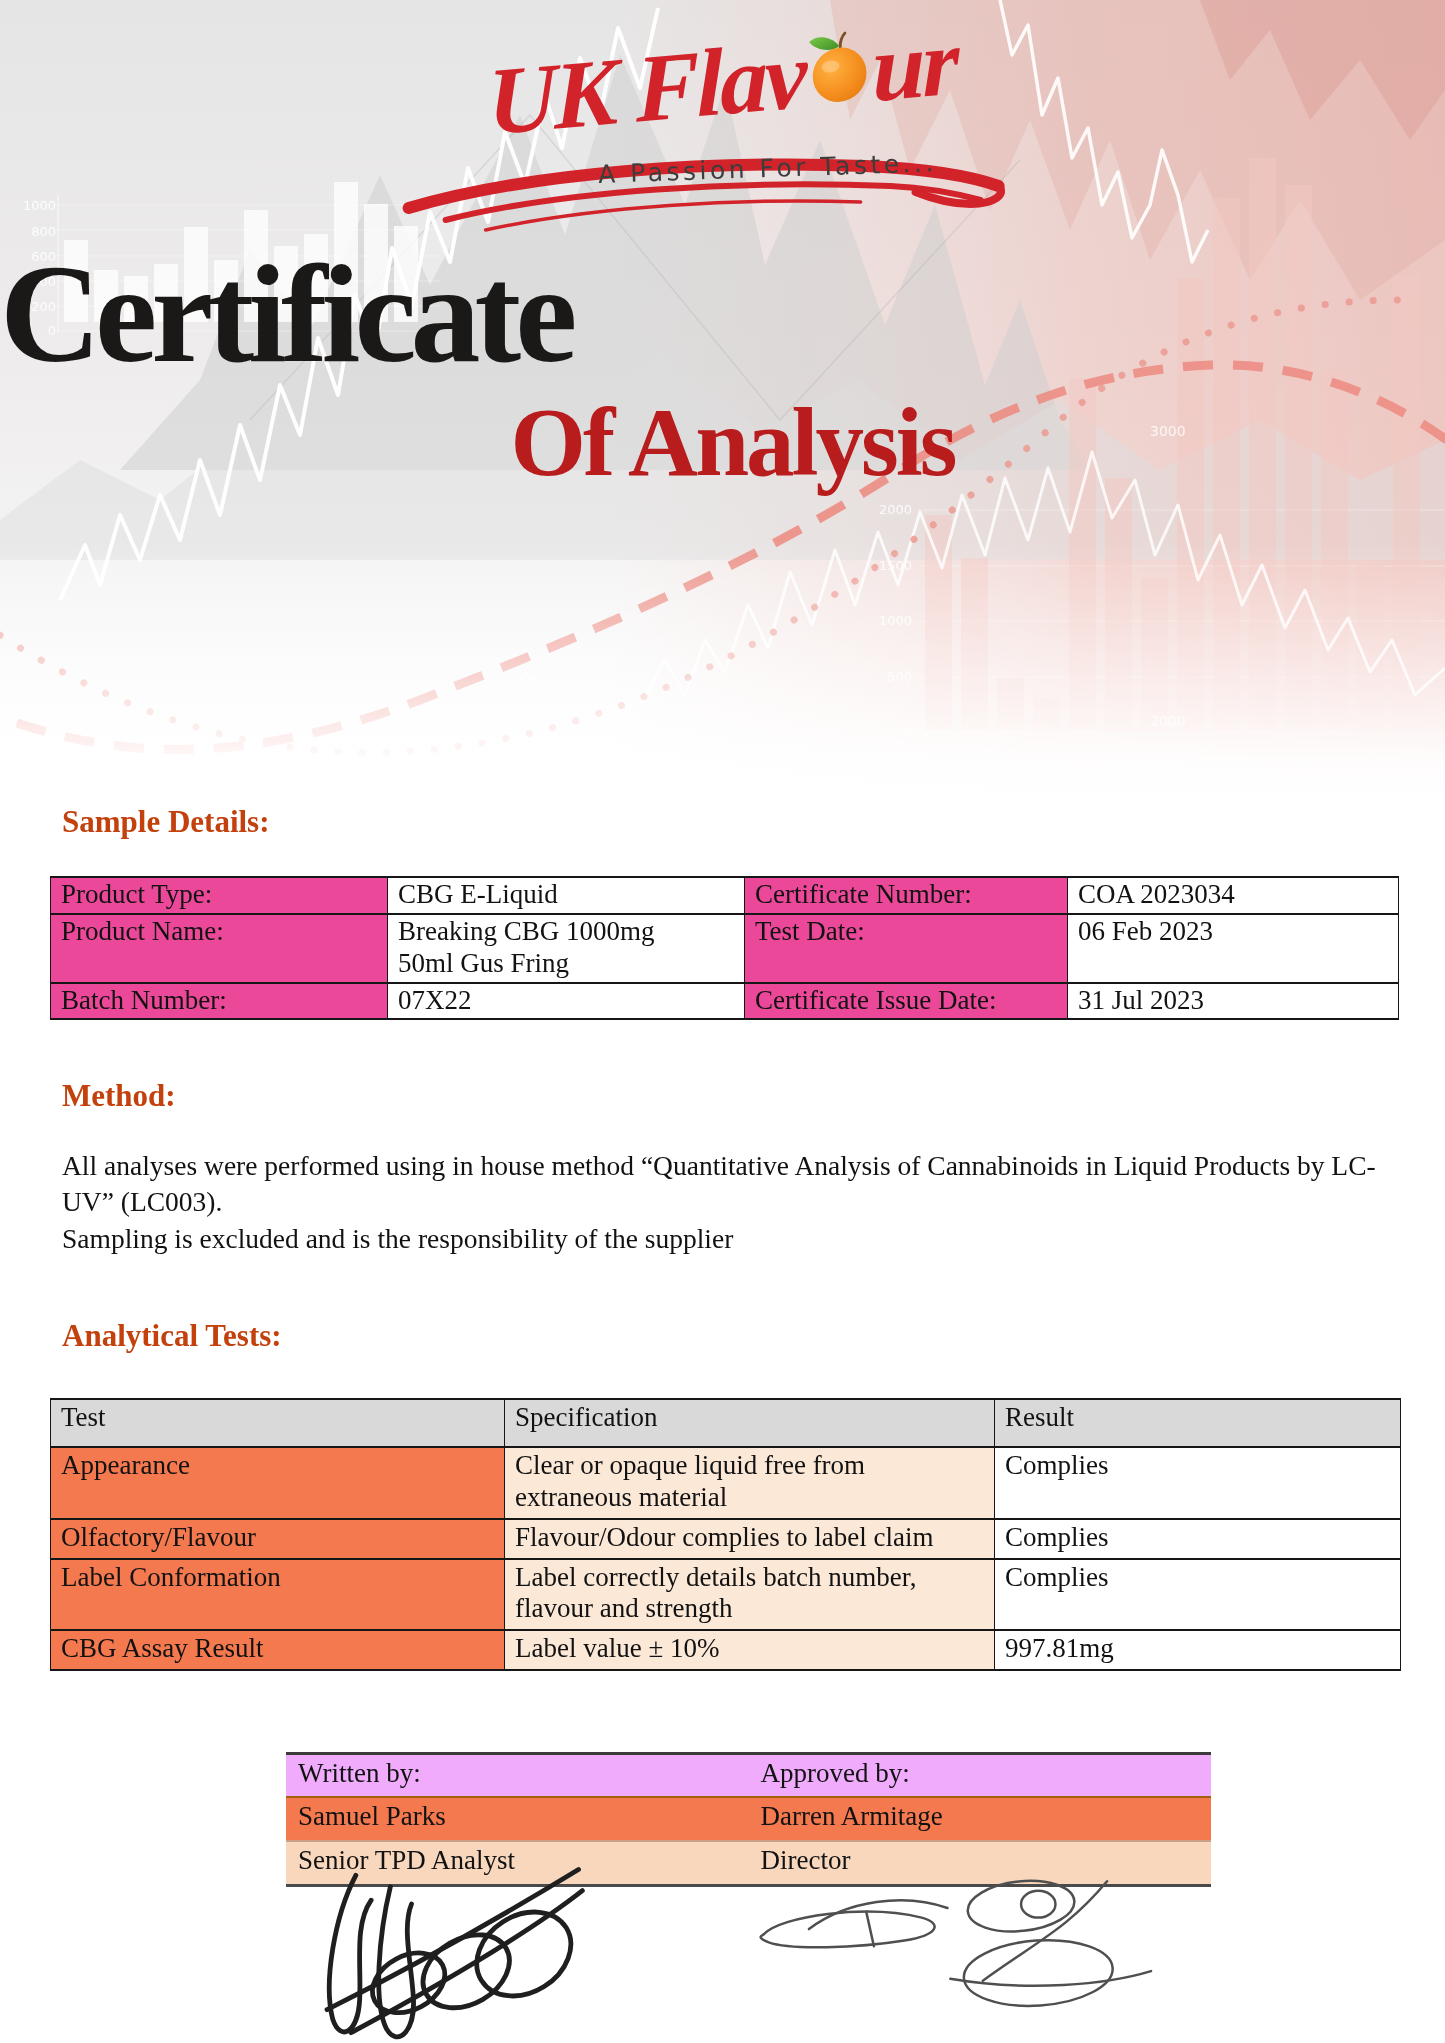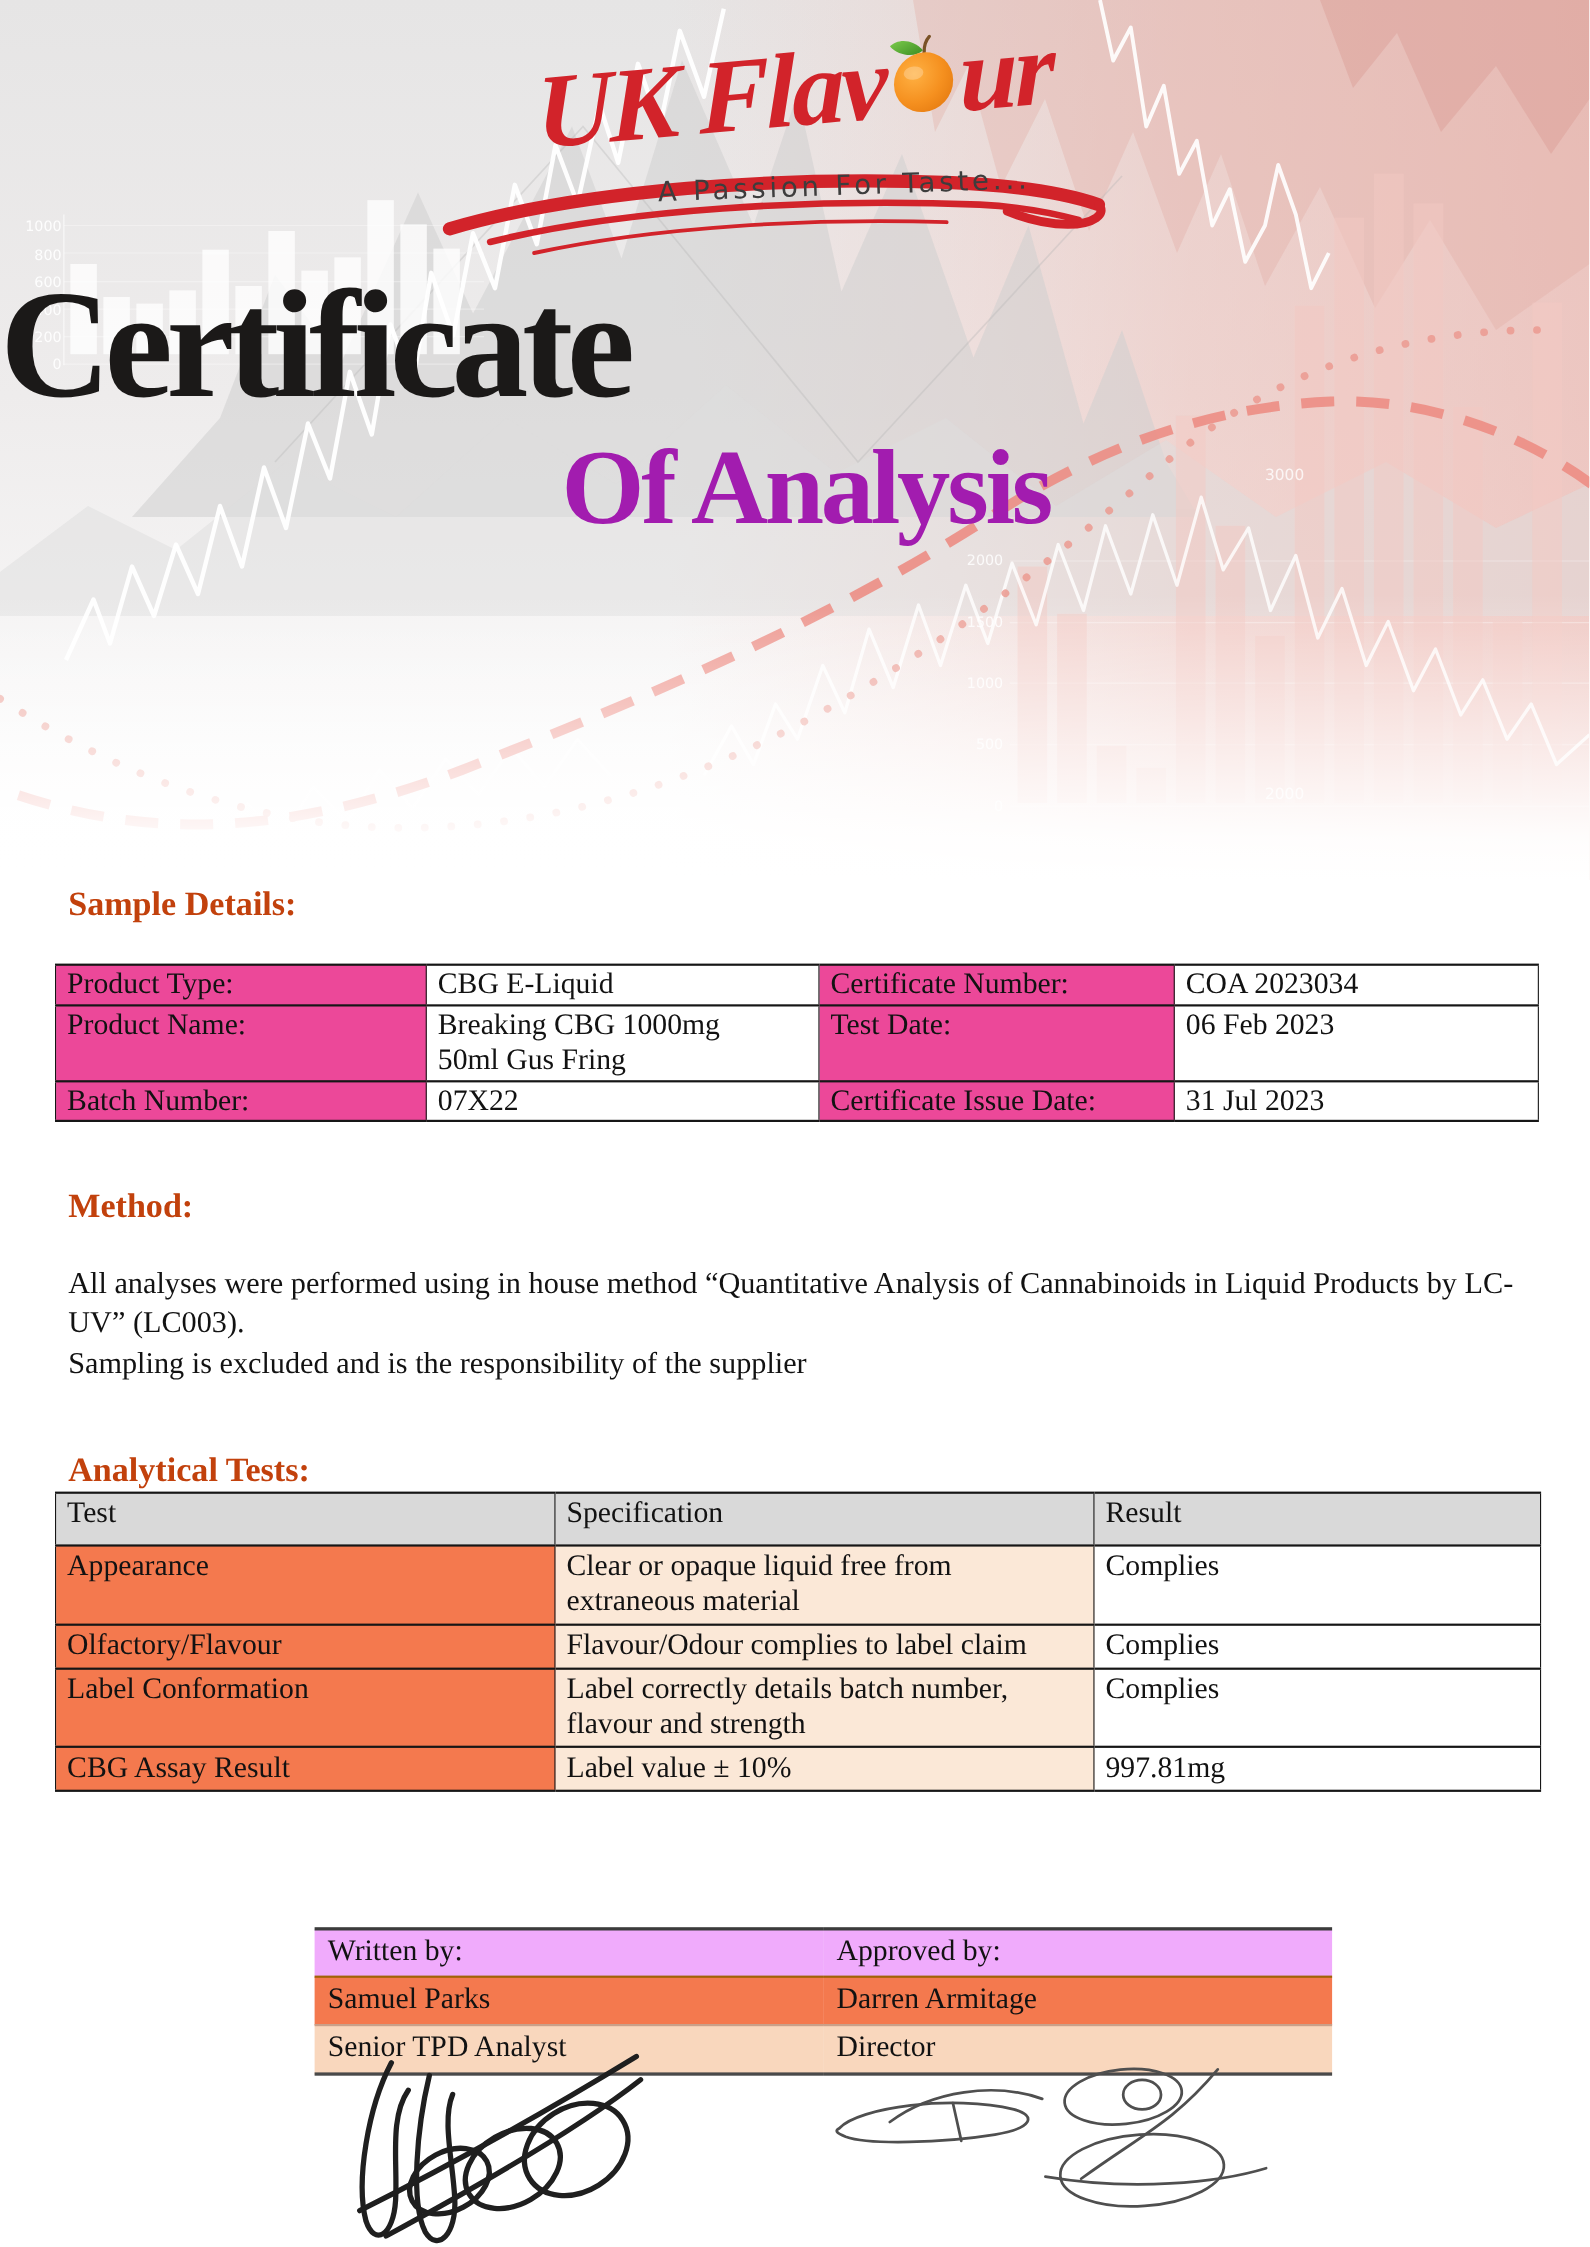--- a/index.html
+++ b/index.html
@@ -23,40 +23,40 @@
     font-family:"DejaVu Sans",sans-serif;font-size:25px;letter-spacing:3.5px;
     color:#3d3d3d;font-weight:500;
   }
   
   .title1{
     position:absolute;top:244px;left:0;right:0;
     font-weight:bold;font-size:140px;line-height:1;letter-spacing:-6px;color:#1b1918;
   }
   .title2{
     position:absolute;top:394px;left:0;right:0;text-align:center;
-    font-weight:bold;font-size:97px;line-height:1;letter-spacing:-3px;color:#a21caf;padding-left:20px;
+    font-weight:bold;font-size:97px;line-height:1;letter-spacing:-3px;color:#b91c1c;padding-left:20px;
   }
   
   .sec-heading{position:absolute;font-size:31px;font-weight:bold;color:#c2410c;}
   .h-sample{left:62px;top:804px;}
   .h-method{left:62px;top:1078px;}
   .h-analytical{left:62px;top:1318px;}
   .method-text{position:absolute;left:62px;top:1148px;width:1335px;font-size:27.5px;line-height:1.32;}
   .method-text p{margin:0;}
   
   table{border-collapse:collapse;table-layout:fixed;}
   .sample-table{position:absolute;left:50px;top:876px;width:1348px;font-size:27px;}
   .sample-table td{
     border-top:2px solid #161616;border-bottom:2px solid #161616;
     border-left:1px solid #161616;border-right:1px solid #161616;
     padding:1px 10px 2px 10px;vertical-align:top;line-height:1.18;
   }
   .cell-label{background:#ec4899;}
   .cell-value{background:#ffffff;white-space:pre-line;}
-  .analytical-table{position:absolute;left:50px;top:1356px;width:1350px;font-size:27px;}
+  .analytical-table{position:absolute;left:50px;top:1398px;width:1350px;font-size:27px;}
   .analytical-table td,.analytical-table th{
     border-top:2px solid #161616;border-bottom:2px solid #161616;
     border-left:1.5px solid #161616;border-right:1.5px solid #161616;
     padding:2px 10px 4px 10px;vertical-align:top;text-align:left;line-height:1.18;font-weight:normal;
   }
   .analytical-table th{background:#D9D9D9;height:40px;}
   .cell-test{background:#F4794E;}
   .cell-spec{background:#FBE8D7;}
   .cell-result{background:#ffffff;}
   .sig-table{position:absolute;left:286px;top:1752px;width:925px;font-size:27px;}

